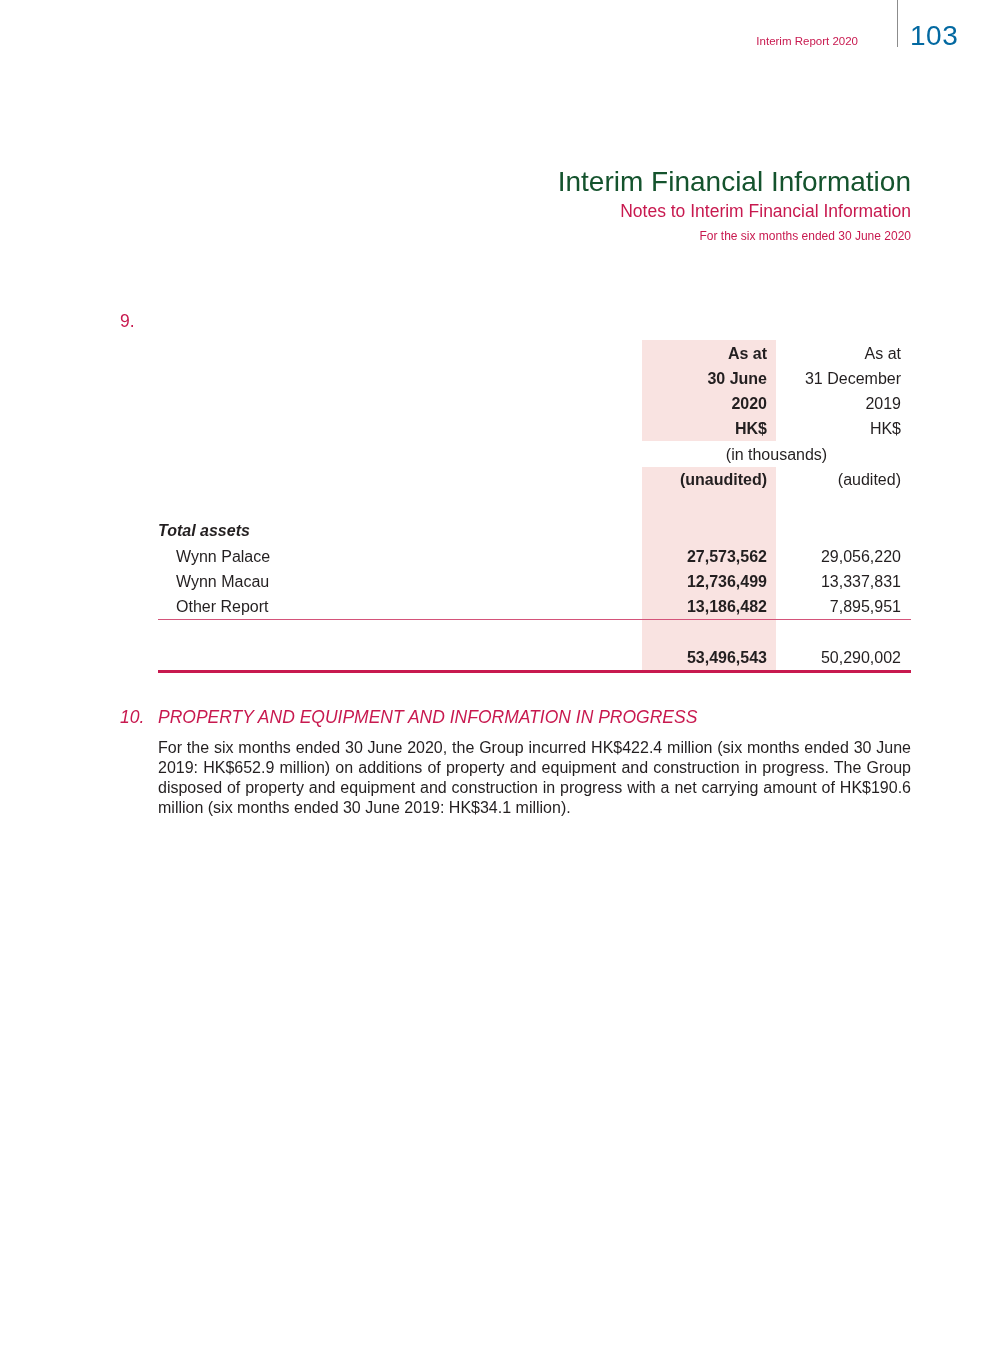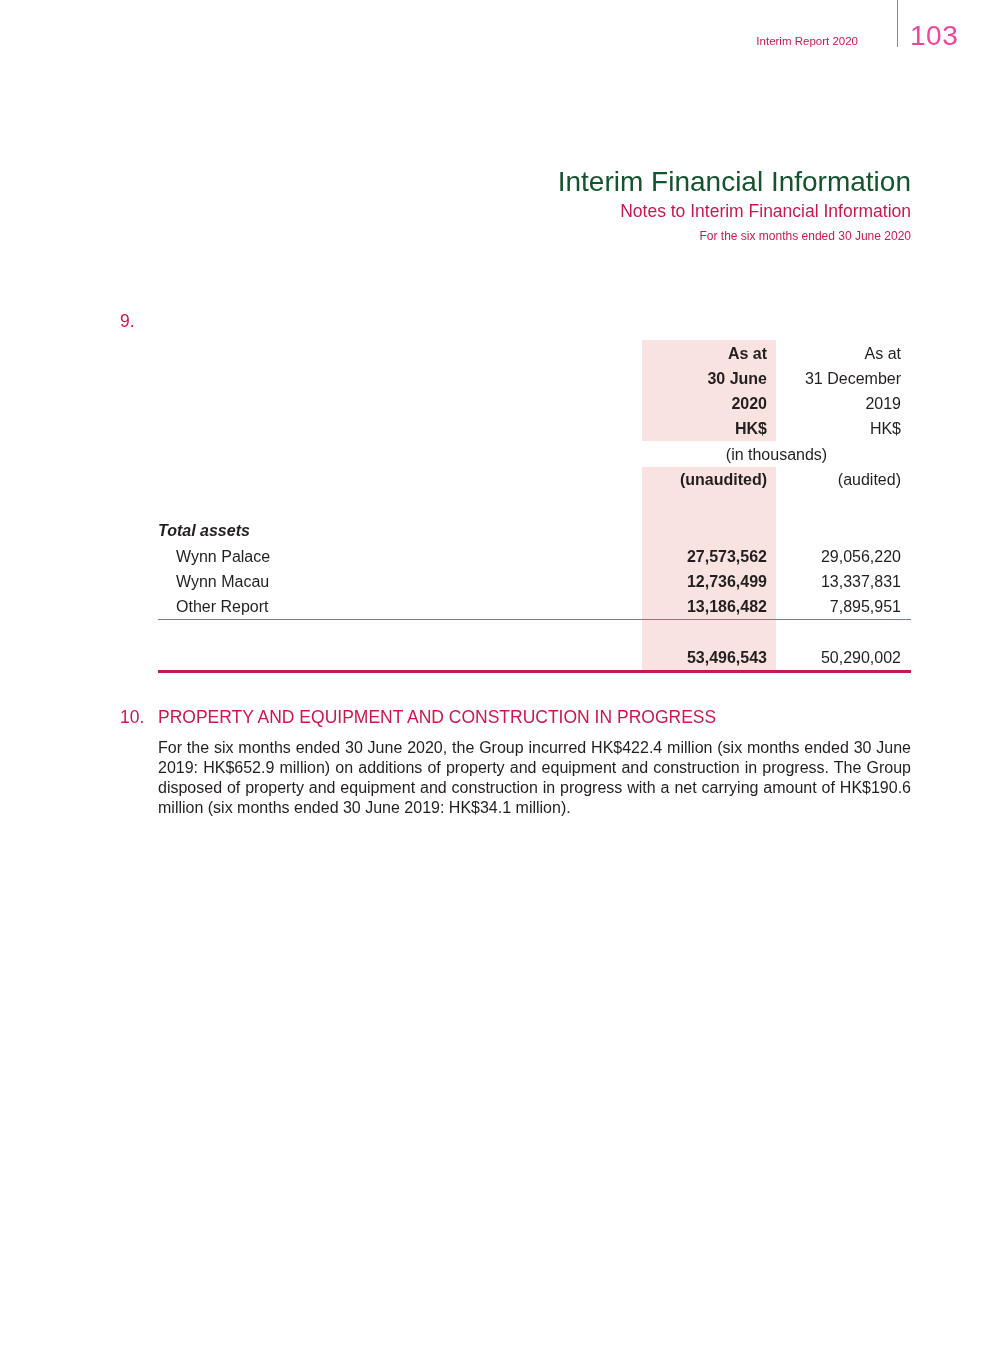--- a/index.html
+++ b/index.html
@@ -1,21 +1,21 @@
 <!DOCTYPE html>
 <html><head>
 <meta charset="utf-8">
 <style>
   html, body { margin: 0; padding: 0; background: #ffffff; }
   body { width: 1006px; height: 1365px; position: relative; overflow: hidden;
          font-family: "Liberation Sans", "DejaVu Sans", sans-serif; color: #231f20; }
   .abs { position: absolute; }
   #hdr-report { left: 672px; width: 186px; top: 35px; text-align: right; font-size: 11.5px; color: #c8194f; }
   #hdr-divider { left: 897px; top: 0; width: 1px; height: 47px; background: #8c8c8c; }
-  #hdr-page { left: 910px; top: 20px; font-size: 28px; color: #ec4899; letter-spacing: 0.5px; }
+  #hdr-page { left: 910px; top: 20px; font-size: 28px; color: #0369a1; letter-spacing: 0.5px; }
 
   #title { right: 95px; top: 166px; font-size: 28px; color: #14532d; white-space: nowrap; text-align: right; }
   #subtitle { right: 95px; top: 201px; font-size: 17.5px; color: #c8194f; white-space: nowrap; }
   #period { right: 95px; top: 229px; font-size: 12px; color: #c8194f; white-space: nowrap; }
 
   .sec-head { font-size: 17.5px; color: #c8194f; white-space: nowrap; }
   .sec-num { position: absolute; left: 120px; }
   .sec-title { position: absolute; left: 158px; }
   .sec-cont { font-size: 14.5px; }
 
@@ -86,18 +86,18 @@
   <div class="rule-thin"></div>
 
   <div>
     <div class="cell c1" style="top:648px;">53,496,543</div>
     <div class="cell c2" style="top:648px;">50,290,002</div>
   </div>
 
   <div class="rule-thick"></div>
 </div>
 
-<div class="abs sec-head" style="top:707px;left:0;width:1006px;height:24px;">
+<div class="abs sec-head" style="top:707px;left:0;width:1006px;height:24px;font-style:italic;">
   <span class="sec-num">10.</span>
-  <span class="sec-title">PROPERTY AND EQUIPMENT AND CONSTRUCTION IN PROGRESS</span>
+  <span class="sec-title">PROPERTY AND EQUIPMENT AND INFORMATION IN PROGRESS</span>
 </div>
 
 <div id="para">For the six months ended 30 June 2020, the Group incurred HK$422.4 million (six months ended 30 June 2019: HK$652.9 million) on additions of property and equipment and construction in progress. The Group disposed of property and equipment and construction in progress with a net carrying amount of HK$190.6 million (six months ended 30 June 2019: HK$34.1 million).</div>
 
 </body></html>

